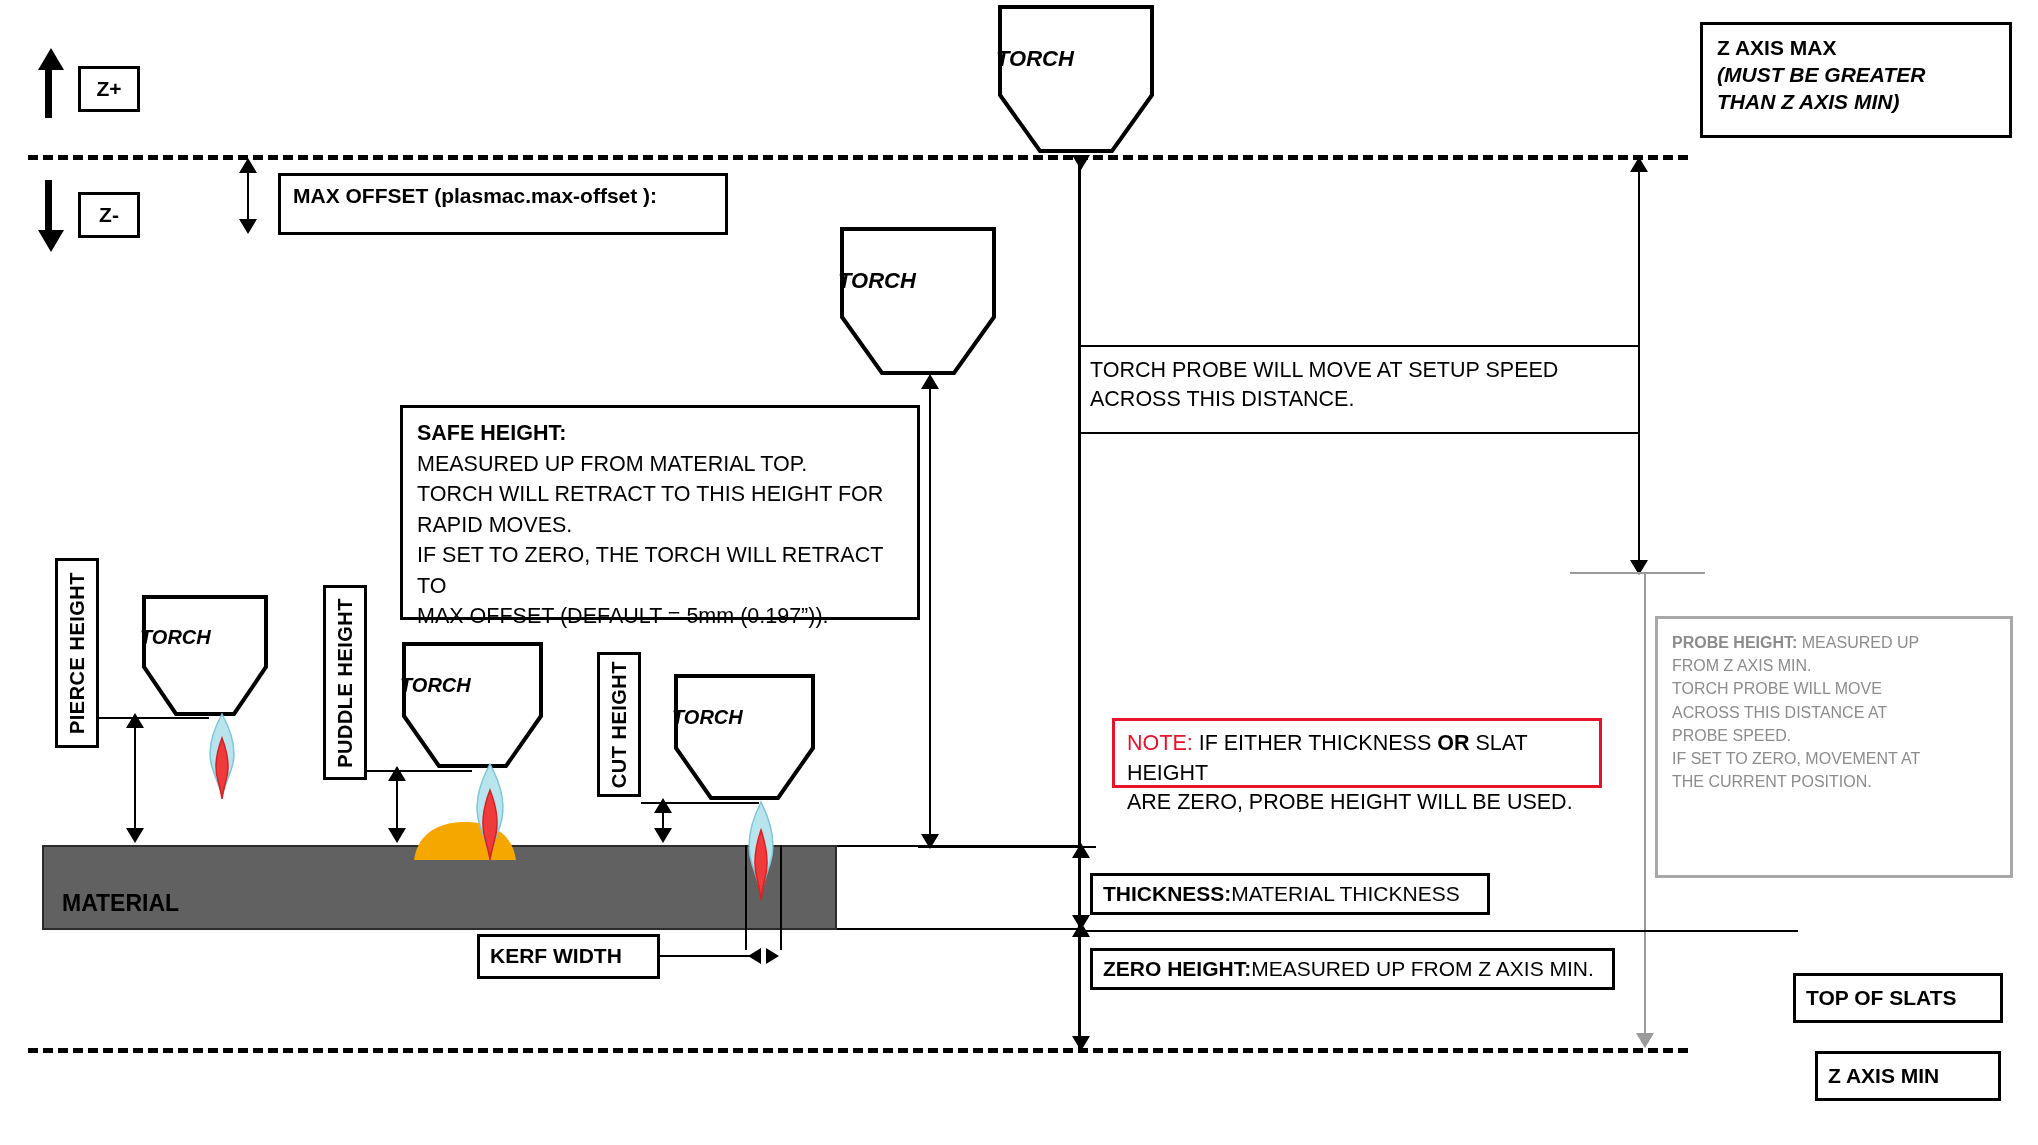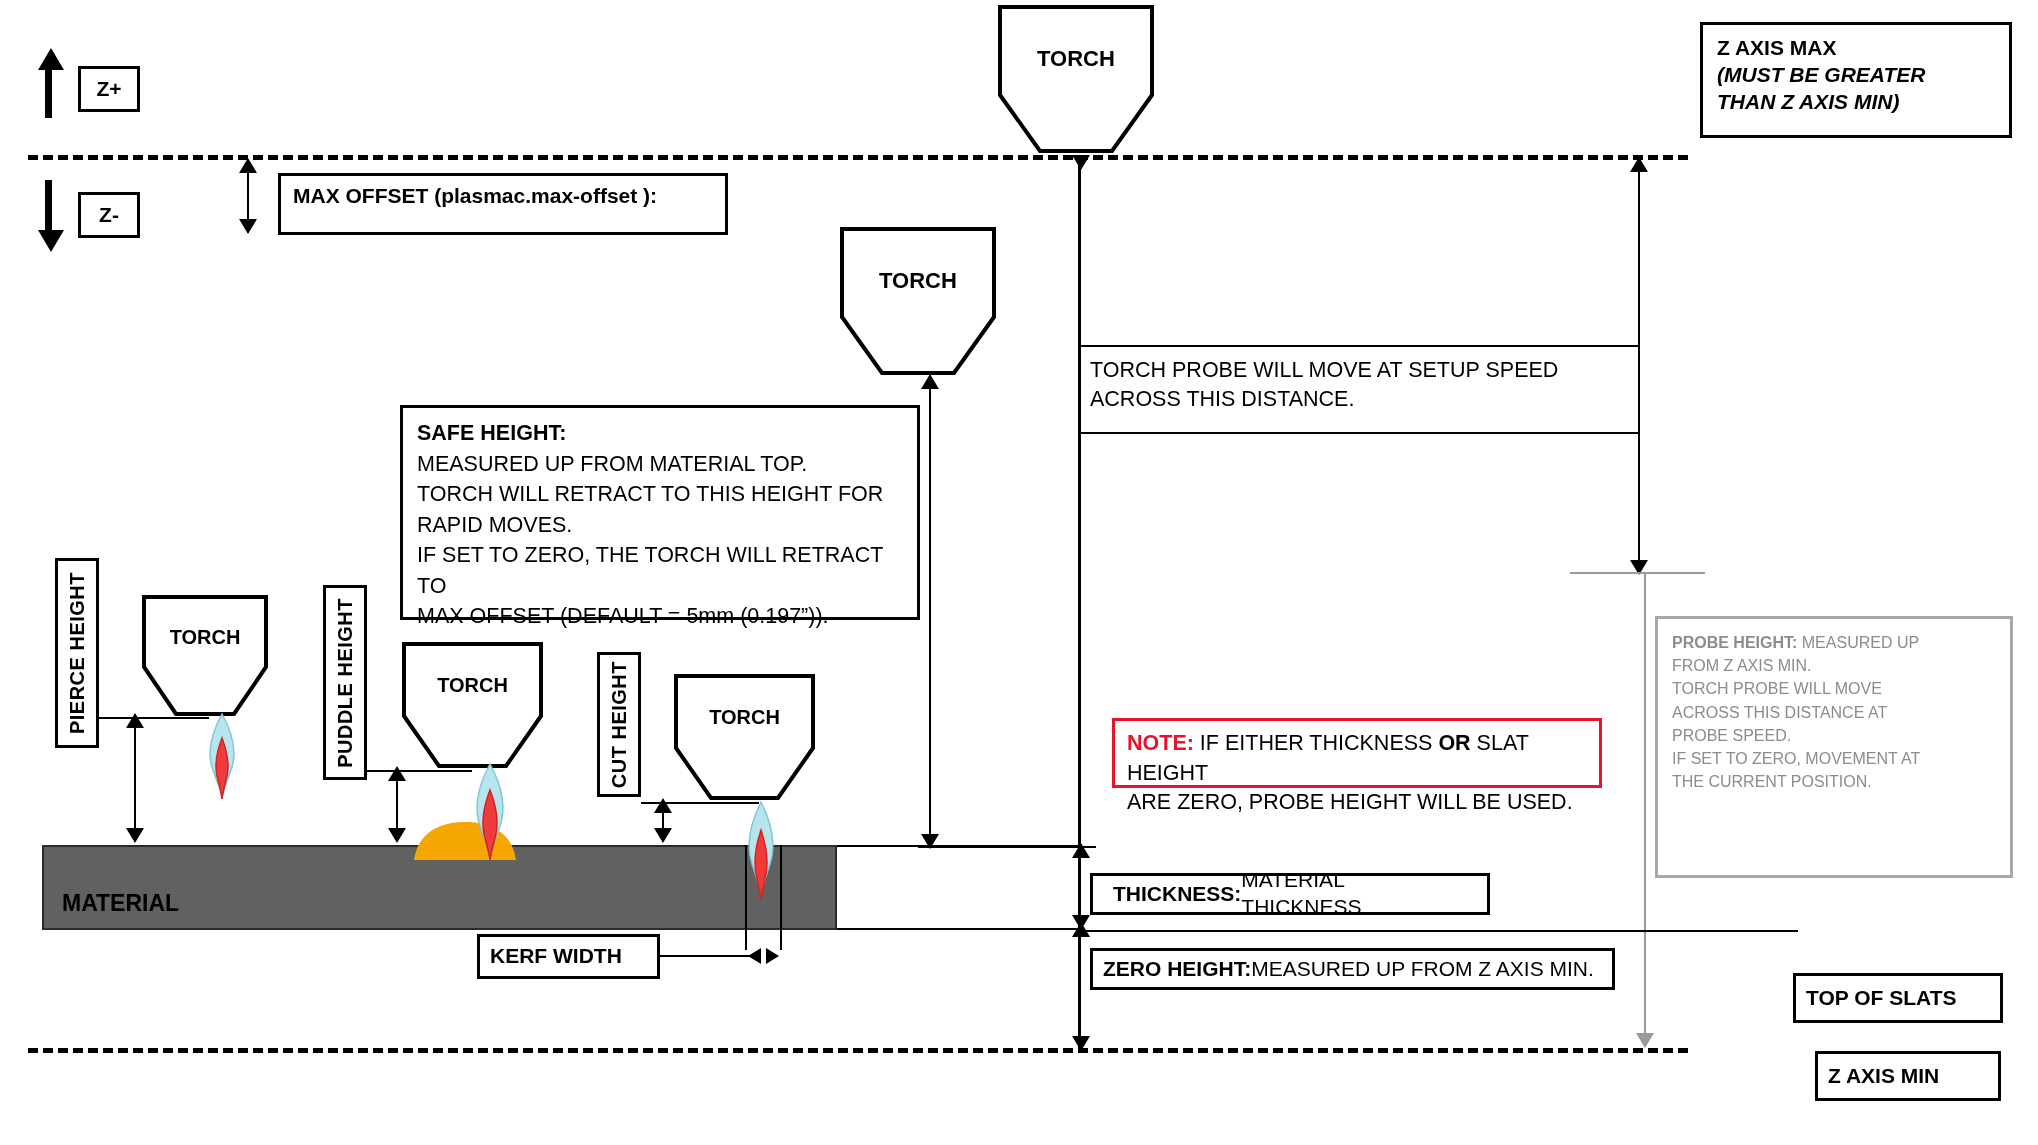--- a/index.html
+++ b/index.html
@@ -43,21 +43,21 @@
   }
   .box.red {
     border-color: #e8122a;
   }
   .box.grayb {
     border-color: #a8a8a8;
     color: #8c8c8c;
   }
   .b { font-weight: bold; }
   .i { font-style: italic; }
-  .redtxt { color: #e8122a; font-weight: bold; }
+  .redtxt { color: #e8122a; font-weight: normal; }
 
   
   .vbox {
     position: absolute;
     border: 3px solid #000;
     background: #fff;
     box-sizing: border-box;
     font-size: 20px;
     font-weight: bold;
     display: flex;
@@ -86,26 +86,27 @@
   }
 
   
   .torch {
     position: absolute;
   }
   .torch svg { display: block; }
   .torch .tlabel {
     position: absolute;
     width: 100%;
-    text-align: center;
+    text-align: left;
     font-size: 22px;
     font-weight: bold;
     color: #000;
     top: 28%;
     left: 0;
+    font-style: italic;
   }
   .torch.small .tlabel { font-size: 20px; top: 26%; }
 
   
   .arr-up, .arr-down, .arr-left, .arr-right {
     position: absolute;
     width: 0; height: 0;
   }
   .arr-up {
     border-left: 9px solid transparent;
@@ -261,21 +262,21 @@
 
   <div class="hline thin" style="left:1078px; top:930px; width:720px;"></div>
 
   <div class="box red" style="left:1112px; top:718px; width:490px; height:70px; padding:8px 12px; font-size:21.5px; line-height:1.38;">
     <div>
       <span class="redtxt">NOTE:</span><span>  IF EITHER THICKNESS </span><span class="b">OR</span><span> SLAT HEIGHT</span>
     </div>
     <div>ARE ZERO, PROBE HEIGHT WILL BE USED.</div>
   </div>
 
-  <div class="box" style="left:1090px; top:873px; width:400px; height:42px; padding:5px 20px; display:flex; align-items:center;">
+  <div class="box" style="left:1090px; top:873px; width:400px; height:42px; padding:5px 10px; display:flex; align-items:center;">
     <span class="b">THICKNESS:</span>
       <span>  MATERIAL THICKNESS</span>
   </div>
   <div class="arr-up" style="left:1072px; top:843px;"></div>
   <div class="arr-down" style="left:1072px; top:915px;"></div>
 
   <div class="box" style="left:1090px; top:948px; width:525px; height:42px; padding:5px 10px; display:flex; align-items:center;">
     <span class="b">ZERO HEIGHT:</span>
       <span>  MEASURED UP FROM Z AXIS MIN.</span>
   </div>

